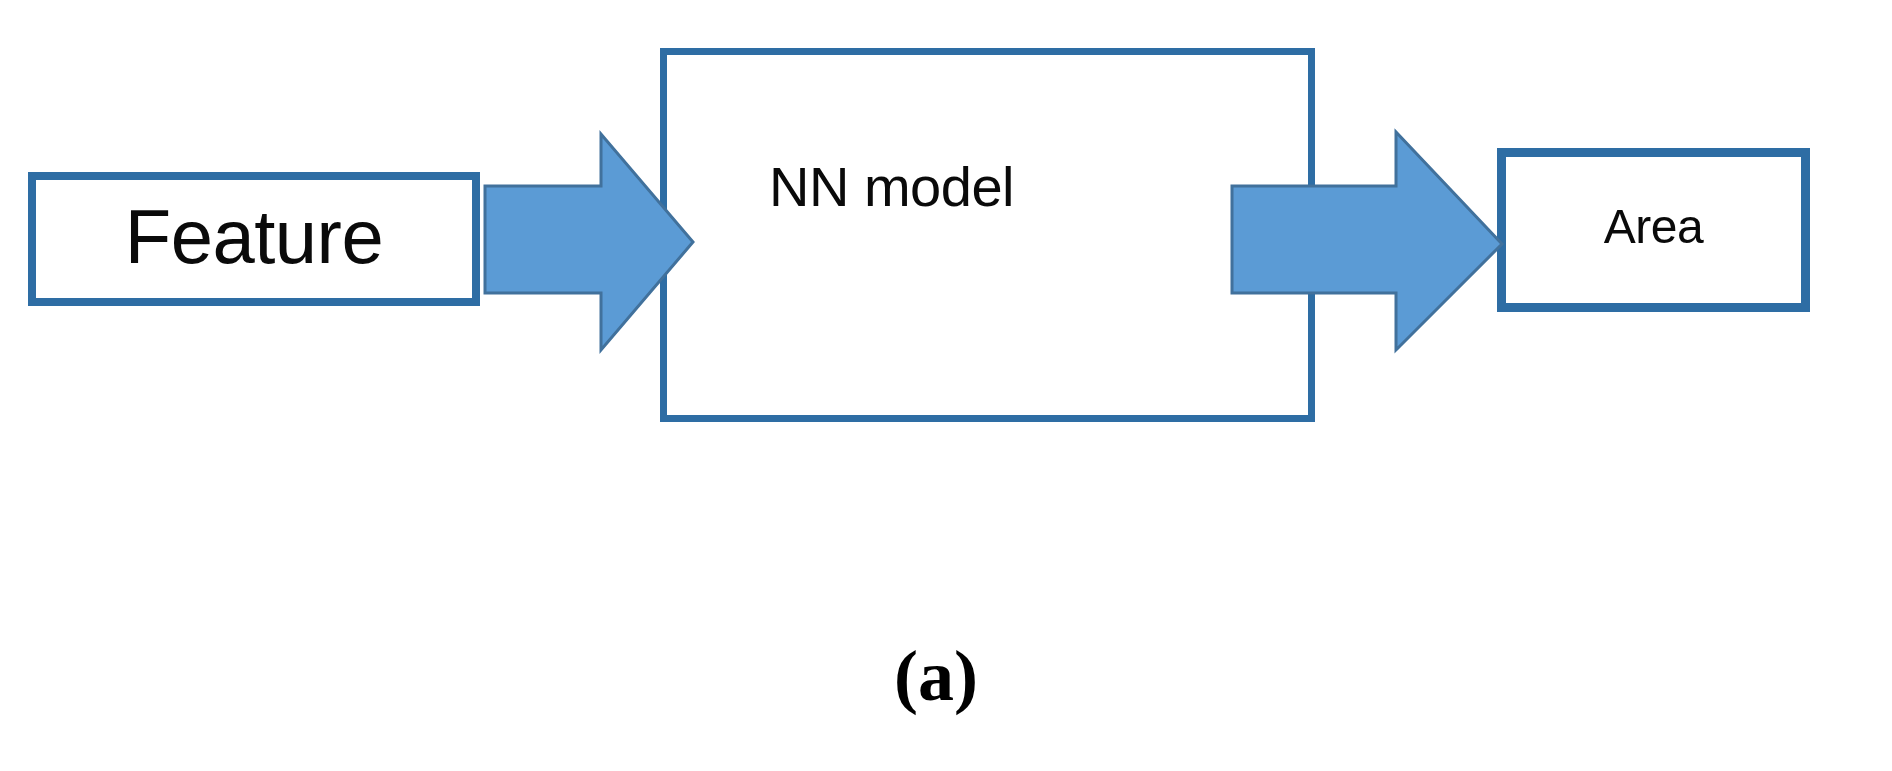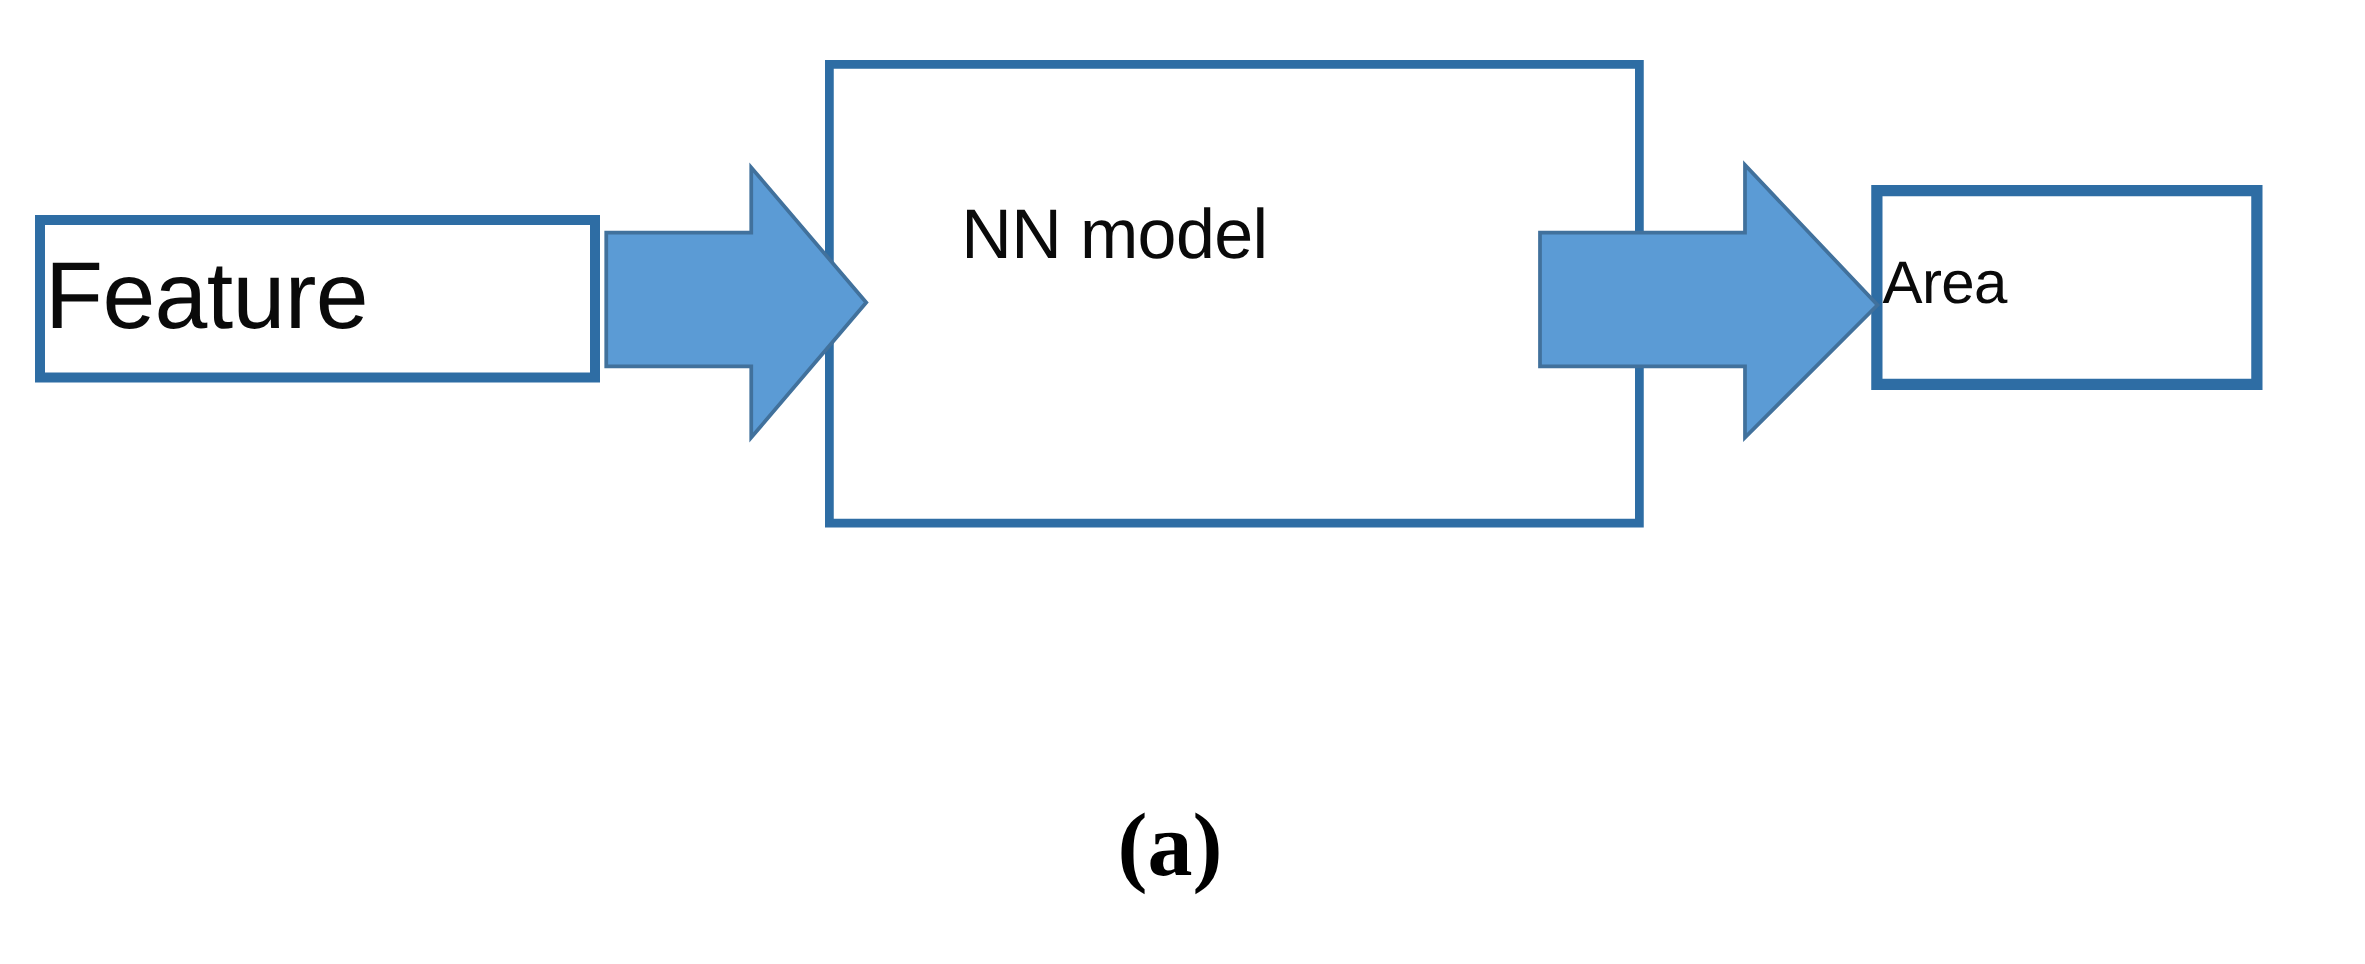--- a/index.html
+++ b/index.html
@@ -20,21 +20,21 @@
     overflow: hidden;
   }
 
   
   .node {
     position: absolute;
     box-sizing: border-box;
     background: #ffffff;
     display: flex;
     align-items: center;
-    justify-content: flex-start;
+    justify-content: center;
     z-index: 2;
   }
   .node-label {
     color: #0a0a0a;
     font-family: "Liberation Sans", sans-serif;
     font-weight: 400;
     white-space: nowrap;
     letter-spacing: -0.5px;
     line-height: 1;
   }

